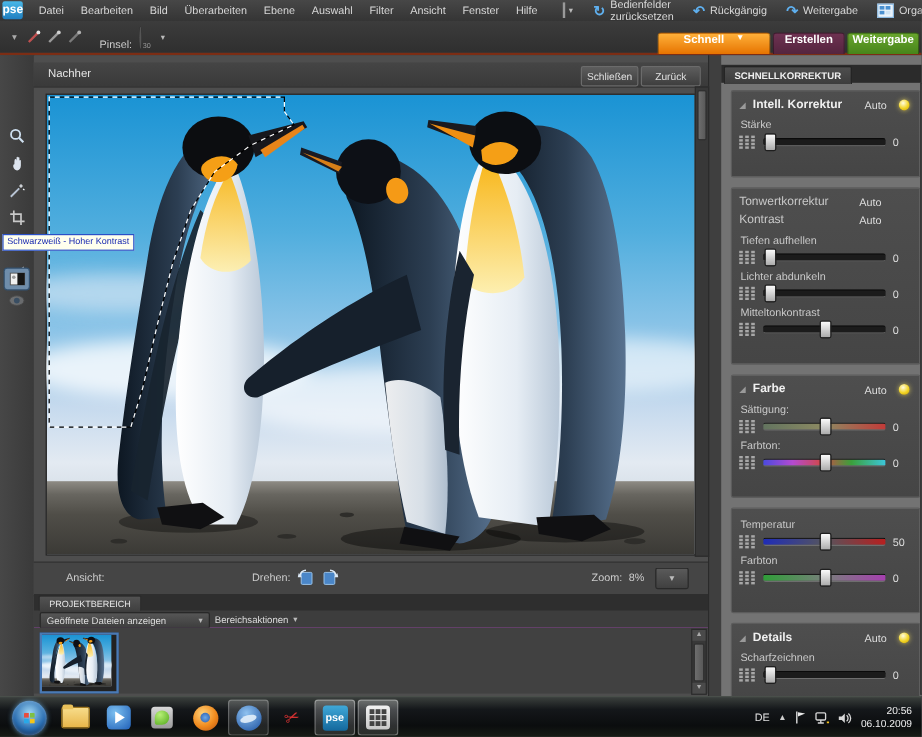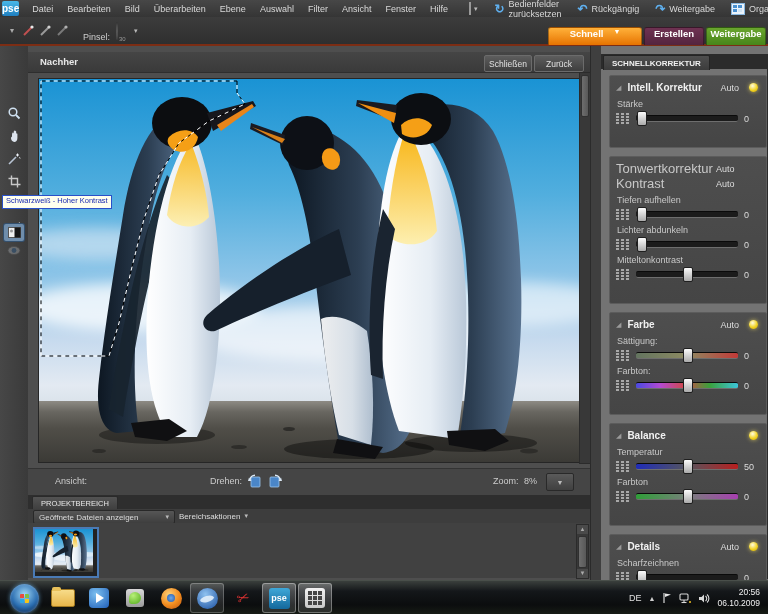--- a/index.html
+++ b/index.html
@@ -43,21 +43,21 @@
   
   .left-toolbar{left:0;top:46px;width:28px;height:534px;background:linear-gradient(90deg,#474747,#3a3a3a);
                 border-right:1px solid #262626}
   .tool{position:absolute;left:4px;width:20px;height:17px;display:flex;align-items:center;justify-content:center;border-radius:2px}
   .tool.selected{background:#6f8dab;box-shadow:0 0 0 1px #33506e}
   .tooltip{left:2px;top:195px;height:12px;background:#ffffee;border:1px solid #2a50c8;color:#1a2ab0;
            font-size:7.5px;line-height:10px;padding:0 3px;white-space:nowrap;z-index:30}
   
   .editor{left:28px;top:46px;width:562px;height:534px;background:#4e4e4e;border-right:1px solid #2a2a2a}
   .after-bar{left:28px;top:52px;width:562px;height:20px;background:linear-gradient(#454545,#3a3a3a);border-bottom:1px solid #2e2e2e}
-  .after-label{position:absolute;left:12px;top:4px;color:#e8e8e8;font-size:9.5px;font-weight:bold}
+  .after-label{position:absolute;left:12px;top:4px;color:#e8e8e8;font-size:9.5px;font-weight:normal}
   .hdr-btn{position:absolute;top:3px;height:15px;background:linear-gradient(#5d5d5d,#3e3e3e);border:1px solid #6b6b6b;
            border-radius:2px;color:#e0e0e0;font-size:8.5px;display:flex;align-items:center;justify-content:center}
   .canvas{left:38px;top:78px;width:540px;height:383px;border:1px solid #262626;overflow:hidden}
   .canvas svg{display:block}
   
   .bottom-bar{left:28px;top:468px;width:562px;height:27px;background:#454545;border-top:1px solid #333;border-bottom:1px solid #2c2c2c}
   .bb-label{position:absolute;top:7px;color:#ccc;font-size:9px}
   .select-box{position:absolute;top:4px;height:16px;background:linear-gradient(#5a5a5a,#404040);border:1px solid #292929;
               border-radius:2px;color:#ddd;font-size:9px;display:flex;align-items:center;padding:0 5px}
   .select-box .caret{margin-left:auto;color:#bbb;font-size:7px}
@@ -97,21 +97,21 @@
   .track{position:relative;flex:1;height:5px;border-radius:2px;background:#1b1b1b;
          border-top:1px solid #0a0a0a;border-bottom:1px solid #6e6e6e}
   .track.sat{background:linear-gradient(90deg,#63745f,#8d8a62 50%,#c23a38)}
   .track.hue{background:linear-gradient(90deg,#4a4ae0,#b44ad0,#d04848 48%,#3ba03b 72%,#3cc6da)}
   .track.temp{background:linear-gradient(90deg,#1f2cb8,#55555e 50%,#b81f1f)}
   .track.tint{background:linear-gradient(90deg,#2f9e38,#77807a 50%,#a73fb0)}
   .thumb{position:absolute;top:-5px;width:8px;height:13px;background:linear-gradient(#fbfbfb,#ababab);
          border:1px solid #1f1f1f;border-radius:2px}
   .val{width:16px;color:#ddd;font-size:9px}
   .auto-row{display:flex;align-items:center;height:15px}
-  .auto-row .lbl{flex:1;color:#c8c8c8;font-size:13px}
+  .auto-row .lbl{flex:1;color:#c8c8c8;font-size:10px}
   .auto-row .autov{width:44px;color:#ddd;font-size:9px}
   
   .taskbar{left:0;top:580px;width:768px;height:34px;
      background:linear-gradient(#3a3f3c,#14171a 30%,#0b0d0e 70%,#181d16);border-top:1px solid #494f4a;
      display:flex;align-items:center}
   .orb{position:relative;width:29px;height:29px;margin:0 6px 0 10px;border-radius:50%;
        background:radial-gradient(circle at 50% 35%,#9fd6f5,#2a6db0 55%,#0b2c55 85%);box-shadow:0 0 4px #74b8e8aa,inset 0 0 3px #fff6}
   .orb::after{content:"";position:absolute;left:10px;top:10px;width:9px;height:9px;border-radius:1px;
        background:linear-gradient(#e84c3d,#e84c3d) 0 0/4px 4px no-repeat,linear-gradient(#7ec043,#7ec043) 5px 0/4px 4px no-repeat,
                   linear-gradient(#28a8e8,#28a8e8) 0 5px/4px 4px no-repeat,linear-gradient(#f5c518,#f5c518) 5px 5px/4px 4px no-repeat}
@@ -501,25 +501,20 @@
       <div class="sl-row">
         <span class="grid-ico"></span>
         <div class="track hue">
             <div class="thumb" style="left:calc(50% - 4px)"></div>
           </div>
         <span class="val">0</span>
       </div>
     </div>
 
     <div class="section">
-      <div class="sec-head">
-        <span class="tri">◢</span>
-        <span class="sec-title">Balance</span>
-        <span class="bulb"></span>
-      </div>
       <div class="sl-label">Temperatur</div>
       <div class="sl-row">
         <span class="grid-ico"></span>
         <div class="track temp">
             <div class="thumb" style="left:calc(50% - 4px)"></div>
           </div>
         <span class="val">50</span>
       </div>
       <div class="sl-label">Farbton</div>
       <div class="sl-row">

